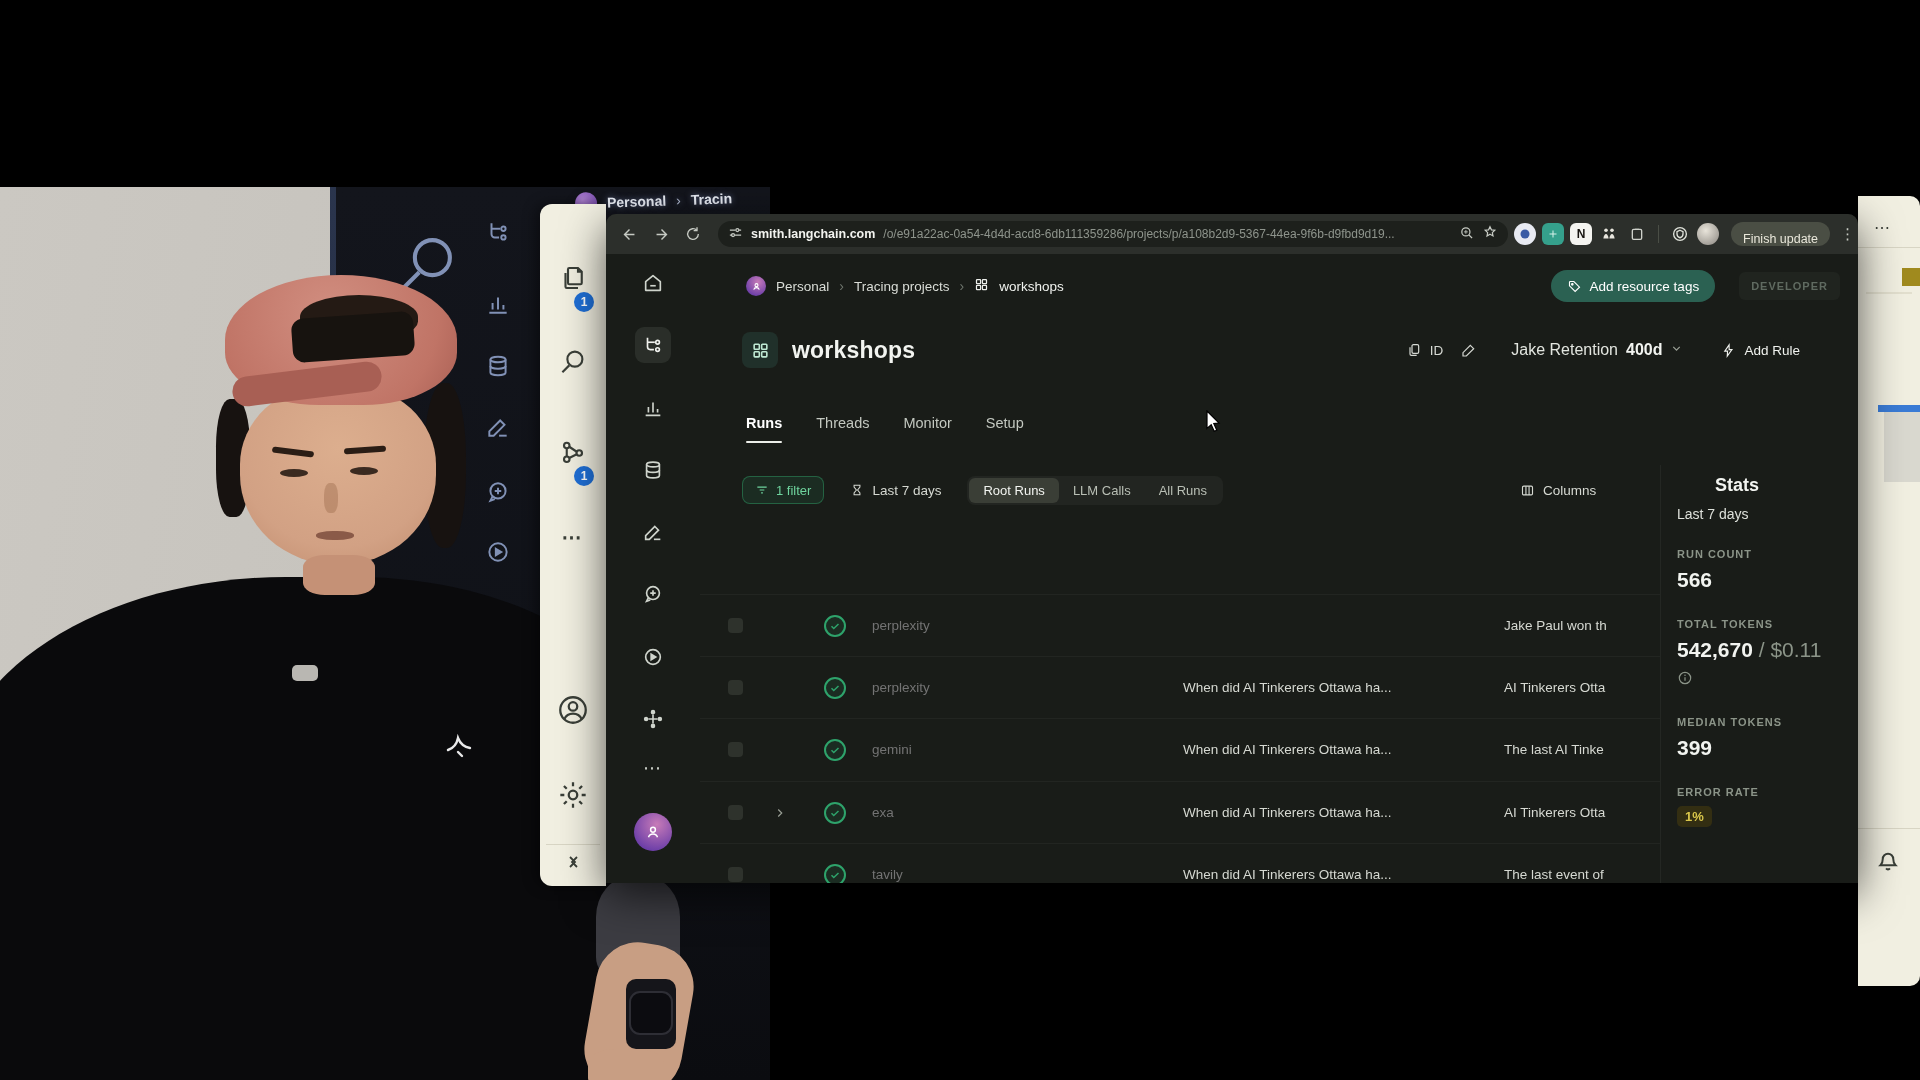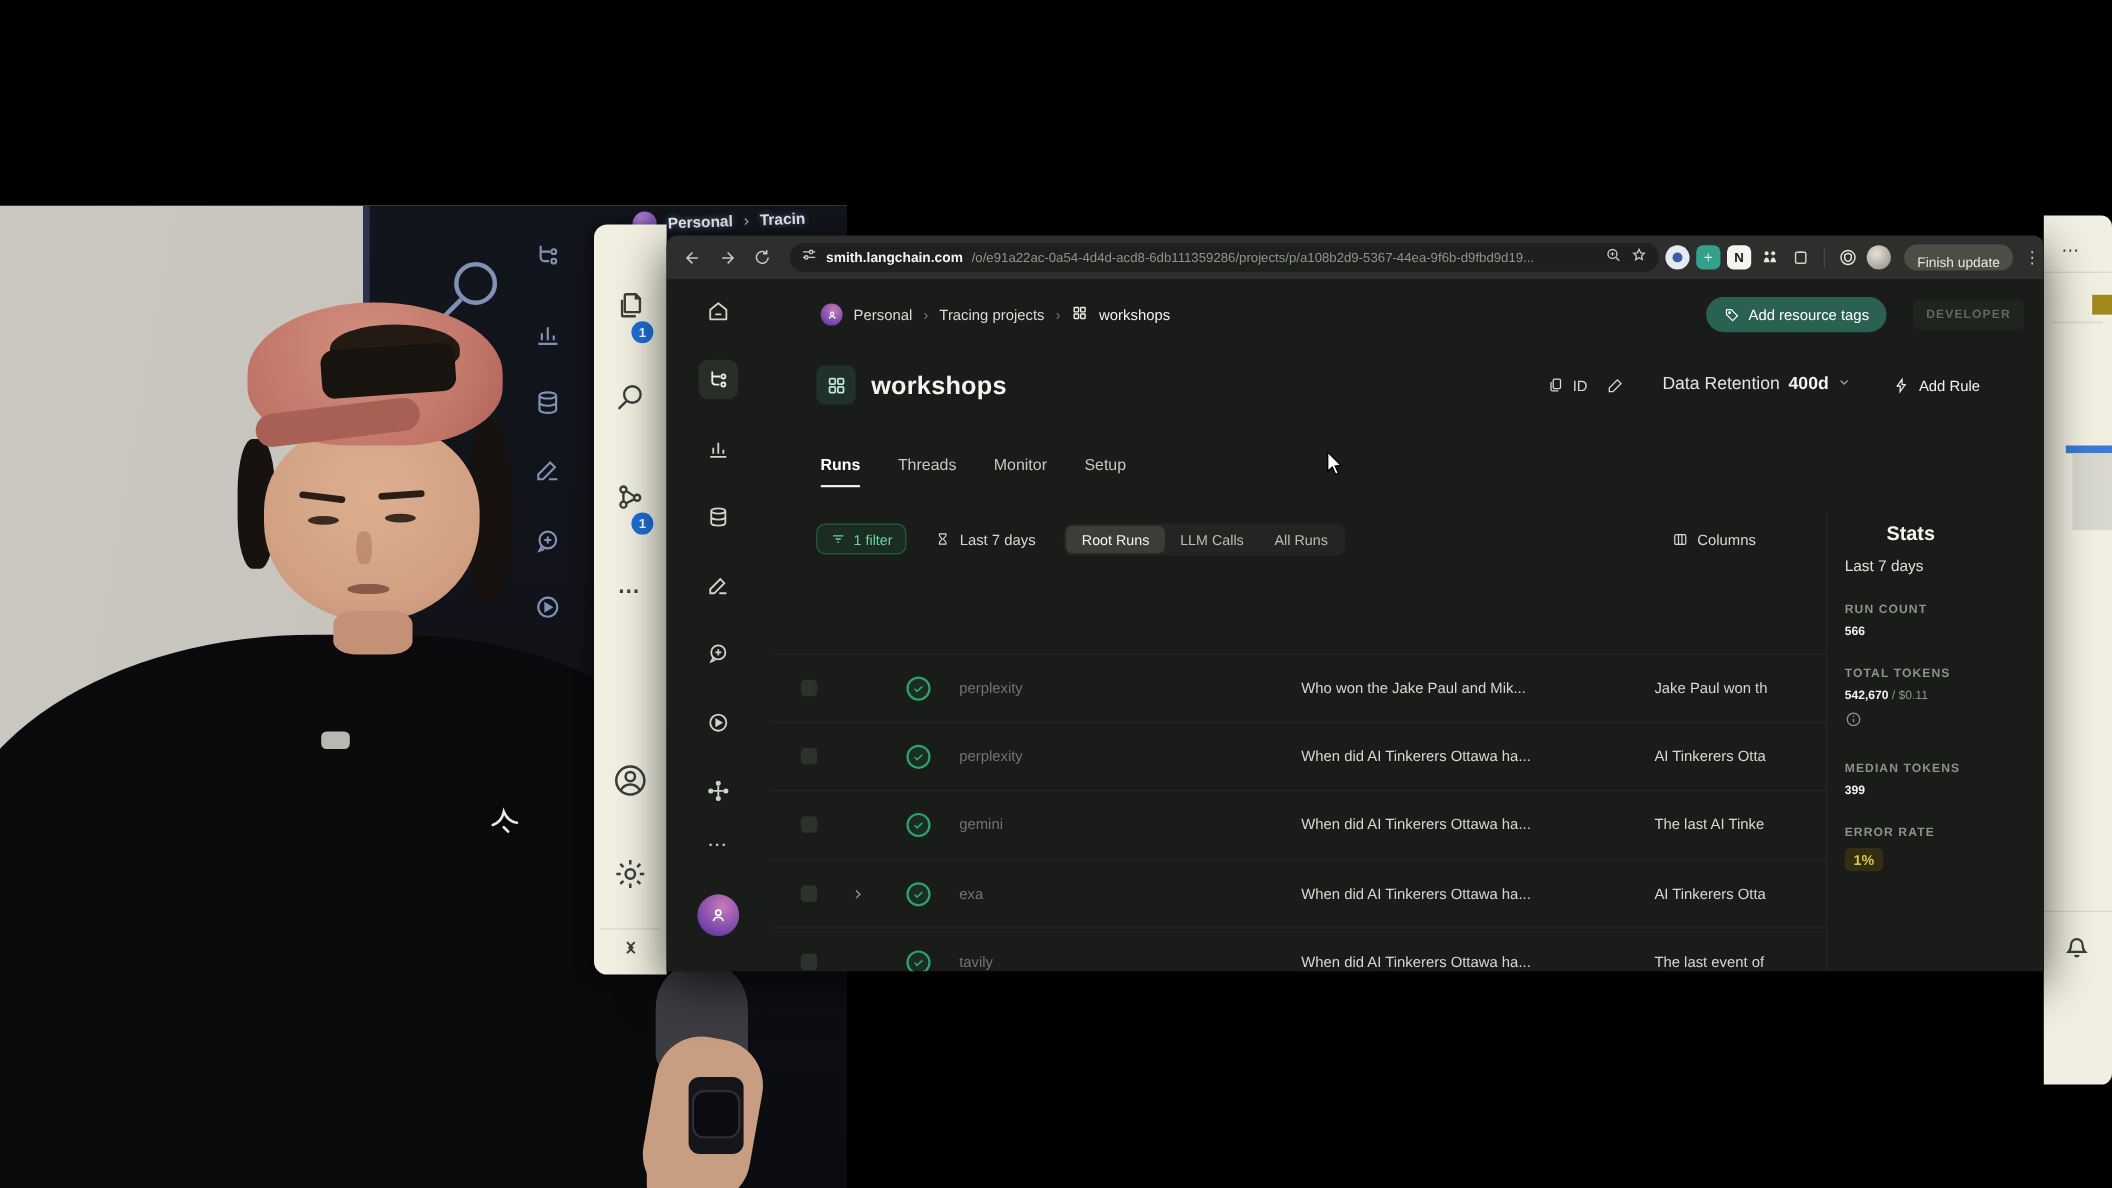--- a/index.html
+++ b/index.html
@@ -159,21 +159,21 @@
   .checkbox { width:15px; height:15px; background:#2e322c; border-radius:4px; }
   .ok-ring { width:22px; height:22px; border-radius:50%; border:2px solid #2ea36b; color:#2ea36b;
              background:rgba(46,163,107,.12); display:flex; align-items:center; justify-content:center; }
   .hd-status { color:#9aa096; }
 
   .stats { position:absolute; right:0; top:211px; bottom:0; width:198px; background:#191c18;
            border-left:1px solid rgba(255,255,255,.05); padding:10px 0 0 16px; overflow:hidden; }
   .stats-title { font-size:18px; font-weight:700; color:#f2f4f0;margin-left:38px; }
   .stats-sub { font-size:14px; color:#dde0da; margin-top:10px; }
   .stat-label { font-size:11px; letter-spacing:1px; color:#8b9488; font-weight:700; margin-top:26px; }
-  .stat-value { font-size:11px; color:#f2f4f0; font-weight:600; margin-top:8px; }
+  .stat-value { font-size:21px; color:#f2f4f0; font-weight:600; margin-top:8px; }
   .stat-cost { color:#8b9488; font-weight:400; }
   .stat-info { margin-top:8px; color:#8b9488; }
   .err-badge { display:inline-block; margin-top:8px; padding:3px 8px; border-radius:5px;
                background:#332e12; color:#d9c64a; font-size:13px; font-weight:700; }
 
   .cursor { position:absolute; left:1206px; top:410px; }
 </style>
 </head>
 <body>
 
@@ -528,21 +528,21 @@
                 <path d="M6 8v10a2 2 0 0 0 2 2h8"></path>
             </svg>
             <span>ID</span>
           </div>
           <div class="title-act" style="margin-left:18px;">
             <svg width="16" height="16" viewBox="0 0 24 24" fill="none" stroke="currentColor" stroke-width="1.8">
               <path d="M14 5l5 5L8 21H3v-5z"></path>
             </svg>
           </div>
           <div class="retention">
-            <span class="lbl">Data Retention</span>
+            <span class="lbl">Jake Retention</span>
             <span class="val">400d</span>
             <span class="chev">
               <svg width="13" height="13" viewBox="0 0 24 24" fill="none" stroke="currentColor" stroke-width="2.2">
                   <path d="M6 9l6 6 6-6"></path>
                 </svg>
             </span>
           </div>
           <div class="add-rule">
             <svg width="15" height="15" viewBox="0 0 24 24" fill="none" stroke="currentColor" stroke-width="1.8">
               <path d="M13 3L6 13h4.5L10 21l7.5-10.5H13z"></path>
@@ -592,21 +592,20 @@
                 <div class="checkbox"></div>
               </div>
             <div class="cell c-status">
                 <div class="ok-ring">
               <svg width="12" height="12" viewBox="0 0 24 24" fill="none" stroke="currentColor" stroke-width="3">
                     <path d="M5 12.5l4.5 4.5L19 8"></path>
                   </svg>
             </div>
               </div>
             <div class="cell c-name">perplexity</div>
-            <div class="cell c-input">Who won the Jake Paul and Mik...</div>
             <div class="cell c-output">Jake Paul won th</div>
           </div>
 
           <div class="t-row" style="top:112px;">
             <div class="cell c-check">
                 <div class="checkbox"></div>
               </div>
             <div class="cell c-status">
                 <div class="ok-ring">
               <svg width="12" height="12" viewBox="0 0 24 24" fill="none" stroke="currentColor" stroke-width="3">

